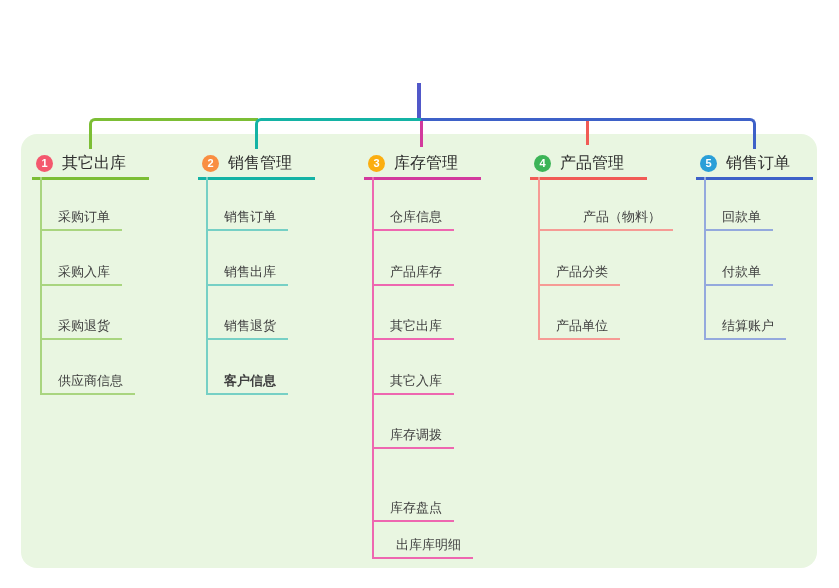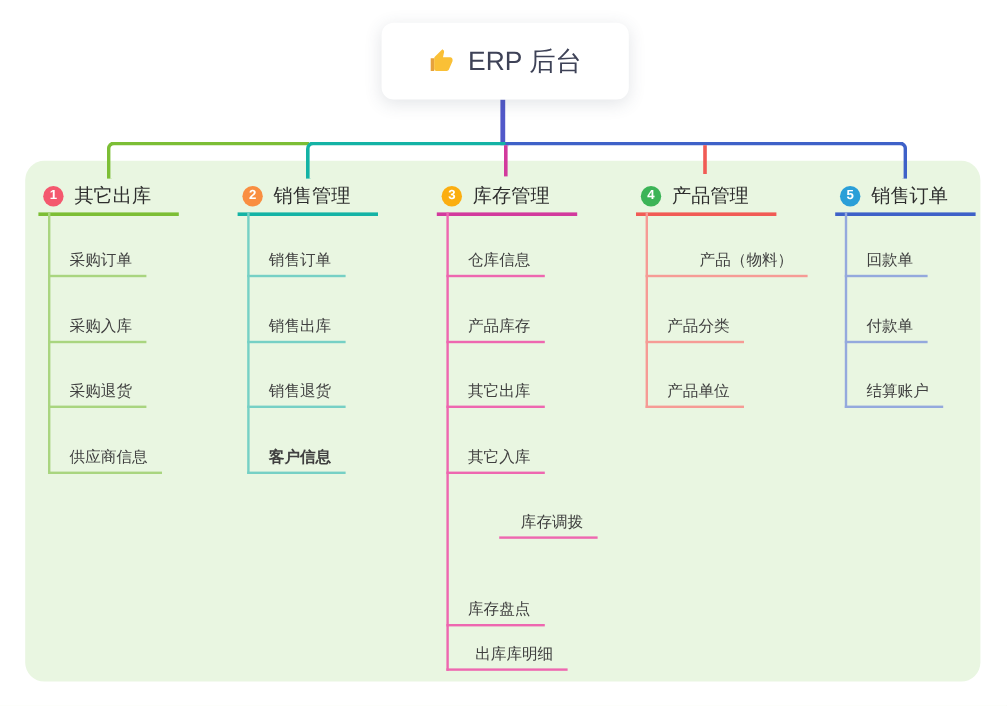--- a/index.html
+++ b/index.html
@@ -39,29 +39,20 @@
 
   <div id="connectors">
       <div class="cline " style="left: 417px; top: 83px; width: 4px; height: 38px; background: rgb(81, 88, 201);"></div>
       <div class="cline elbow-l" style="left: 89px; top: 118px; width: 166px; height: 28px; border-color: rgb(124, 190, 53);"></div>
       <div class="cline elbow-l" style="left: 255px; top: 118px; width: 166px; height: 28px; border-color: rgb(20, 179, 165);"></div>
       <div class="cline elbow-r" style="left: 421px; top: 118px; width: 332px; height: 28px; border-color: rgb(62, 97, 200);"></div>
       <div class="cline " style="left: 419.5px; top: 121px; width: 3.5px; height: 26px; background: rgb(210, 58, 157);"></div>
       <div class="cline " style="left: 585.5px; top: 121px; width: 3.5px; height: 24px; background: rgb(241, 91, 85);"></div>
     </div>
 
-  <div class="root-node">
-    <span class="icon">
-      <svg viewBox="0 0 24 24" width="23" height="23" aria-hidden="true">
-        <path id="thumb-cuff" d="M2 20h3V9H2v11z" fill="#e6a23c"></path>
-        <path id="thumb-hand" d="M21 10c0-1.1-.9-2-2-2h-6.3l.95-4.57-.03-.32c0-.41-.17-.79-.44-1.06L12.17 1 5.58 7.59C5.22 7.95 5 8.45 5 9v9c0 1.1.9 2 2 2h9c.83 0 1.54-.5 1.84-1.22l3.02-7.05c.09-.23.14-.47.14-.73v-2z" fill="#fac036"></path>
-      </svg>
-    </span>
-    <span>ERP 后台</span>
-  </div>
 
   <div id="branches">
       <div class="branch-title" style="left: 32px; top: 150px; border-bottom-color: rgb(124, 190, 53);">
         <span class="badge" style="background: rgb(244, 88, 110);">1</span>
         <span>其它出库</span>
       </div>
       <div class="child-vline" style="left: 40px; top: 177px; height: 217.8px; background: rgb(169, 213, 127);"></div>
       <div class="child-item" style="left: 40px; top: 205px; border-bottom-color: rgb(169, 213, 127);">采购订单</div>
       <div class="child-item" style="left: 40px; top: 259.6px; border-bottom-color: rgb(169, 213, 127);">采购入库</div>
       <div class="child-item" style="left: 40px; top: 314.2px; border-bottom-color: rgb(169, 213, 127);">采购退货</div>
@@ -77,21 +68,21 @@
       <div class="child-item" style="left: 206px; top: 368.8px; border-bottom-color: rgb(118, 208, 197); font-weight: bold;">客户信息</div>
       <div class="branch-title" style="left: 364px; top: 150px; border-bottom-color: rgb(210, 58, 157);">
         <span class="badge" style="background: rgb(251, 174, 16);">3</span>
         <span>库存管理</span>
       </div>
       <div class="child-vline" style="left: 372px; top: 177px; height: 381.6px; background: rgb(238, 103, 176);"></div>
       <div class="child-item" style="left: 372px; top: 205px; border-bottom-color: rgb(238, 103, 176);">仓库信息</div>
       <div class="child-item" style="left: 372px; top: 259.6px; border-bottom-color: rgb(238, 103, 176);">产品库存</div>
       <div class="child-item" style="left: 372px; top: 314.2px; border-bottom-color: rgb(238, 103, 176);">其它出库</div>
       <div class="child-item" style="left: 372px; top: 368.8px; border-bottom-color: rgb(238, 103, 176);">其它入库</div>
-      <div class="child-item" style="left: 372px; top: 423.4px; border-bottom-color: rgb(238, 103, 176); margin-left: 44px;">库存调拨</div>
+      <div class="child-item" style="left: 372px; top: 423.4px; border-bottom-color: rgb(238, 103, 176);">库存调拨</div>
       <div class="child-item" style="left: 372px; top: 496px; border-bottom-color: rgb(238, 103, 176);">库存盘点</div>
       <div class="child-item" style="left: 372px; top: 532.6px; border-bottom-color: rgb(238, 103, 176); padding-left: 24px;">出库库明细</div>
       <div class="branch-title" style="left: 530px; top: 150px; border-bottom-color: rgb(241, 91, 85);">
         <span class="badge" style="background: rgb(60, 180, 87);">4</span>
         <span>产品管理</span>
       </div>
       <div class="child-vline" style="left: 538px; top: 177px; height: 163.2px; background: rgb(246, 155, 149);"></div>
       <div class="child-item" style="left: 538px; top: 205px; border-bottom-color: rgb(246, 155, 149); padding-left: 45px;">产品（物料）</div>
       <div class="child-item" style="left: 538px; top: 259.6px; border-bottom-color: rgb(246, 155, 149); text-align: right;">产品分类</div>
       <div class="child-item" style="left: 538px; top: 314.2px; border-bottom-color: rgb(246, 155, 149);">产品单位</div>

